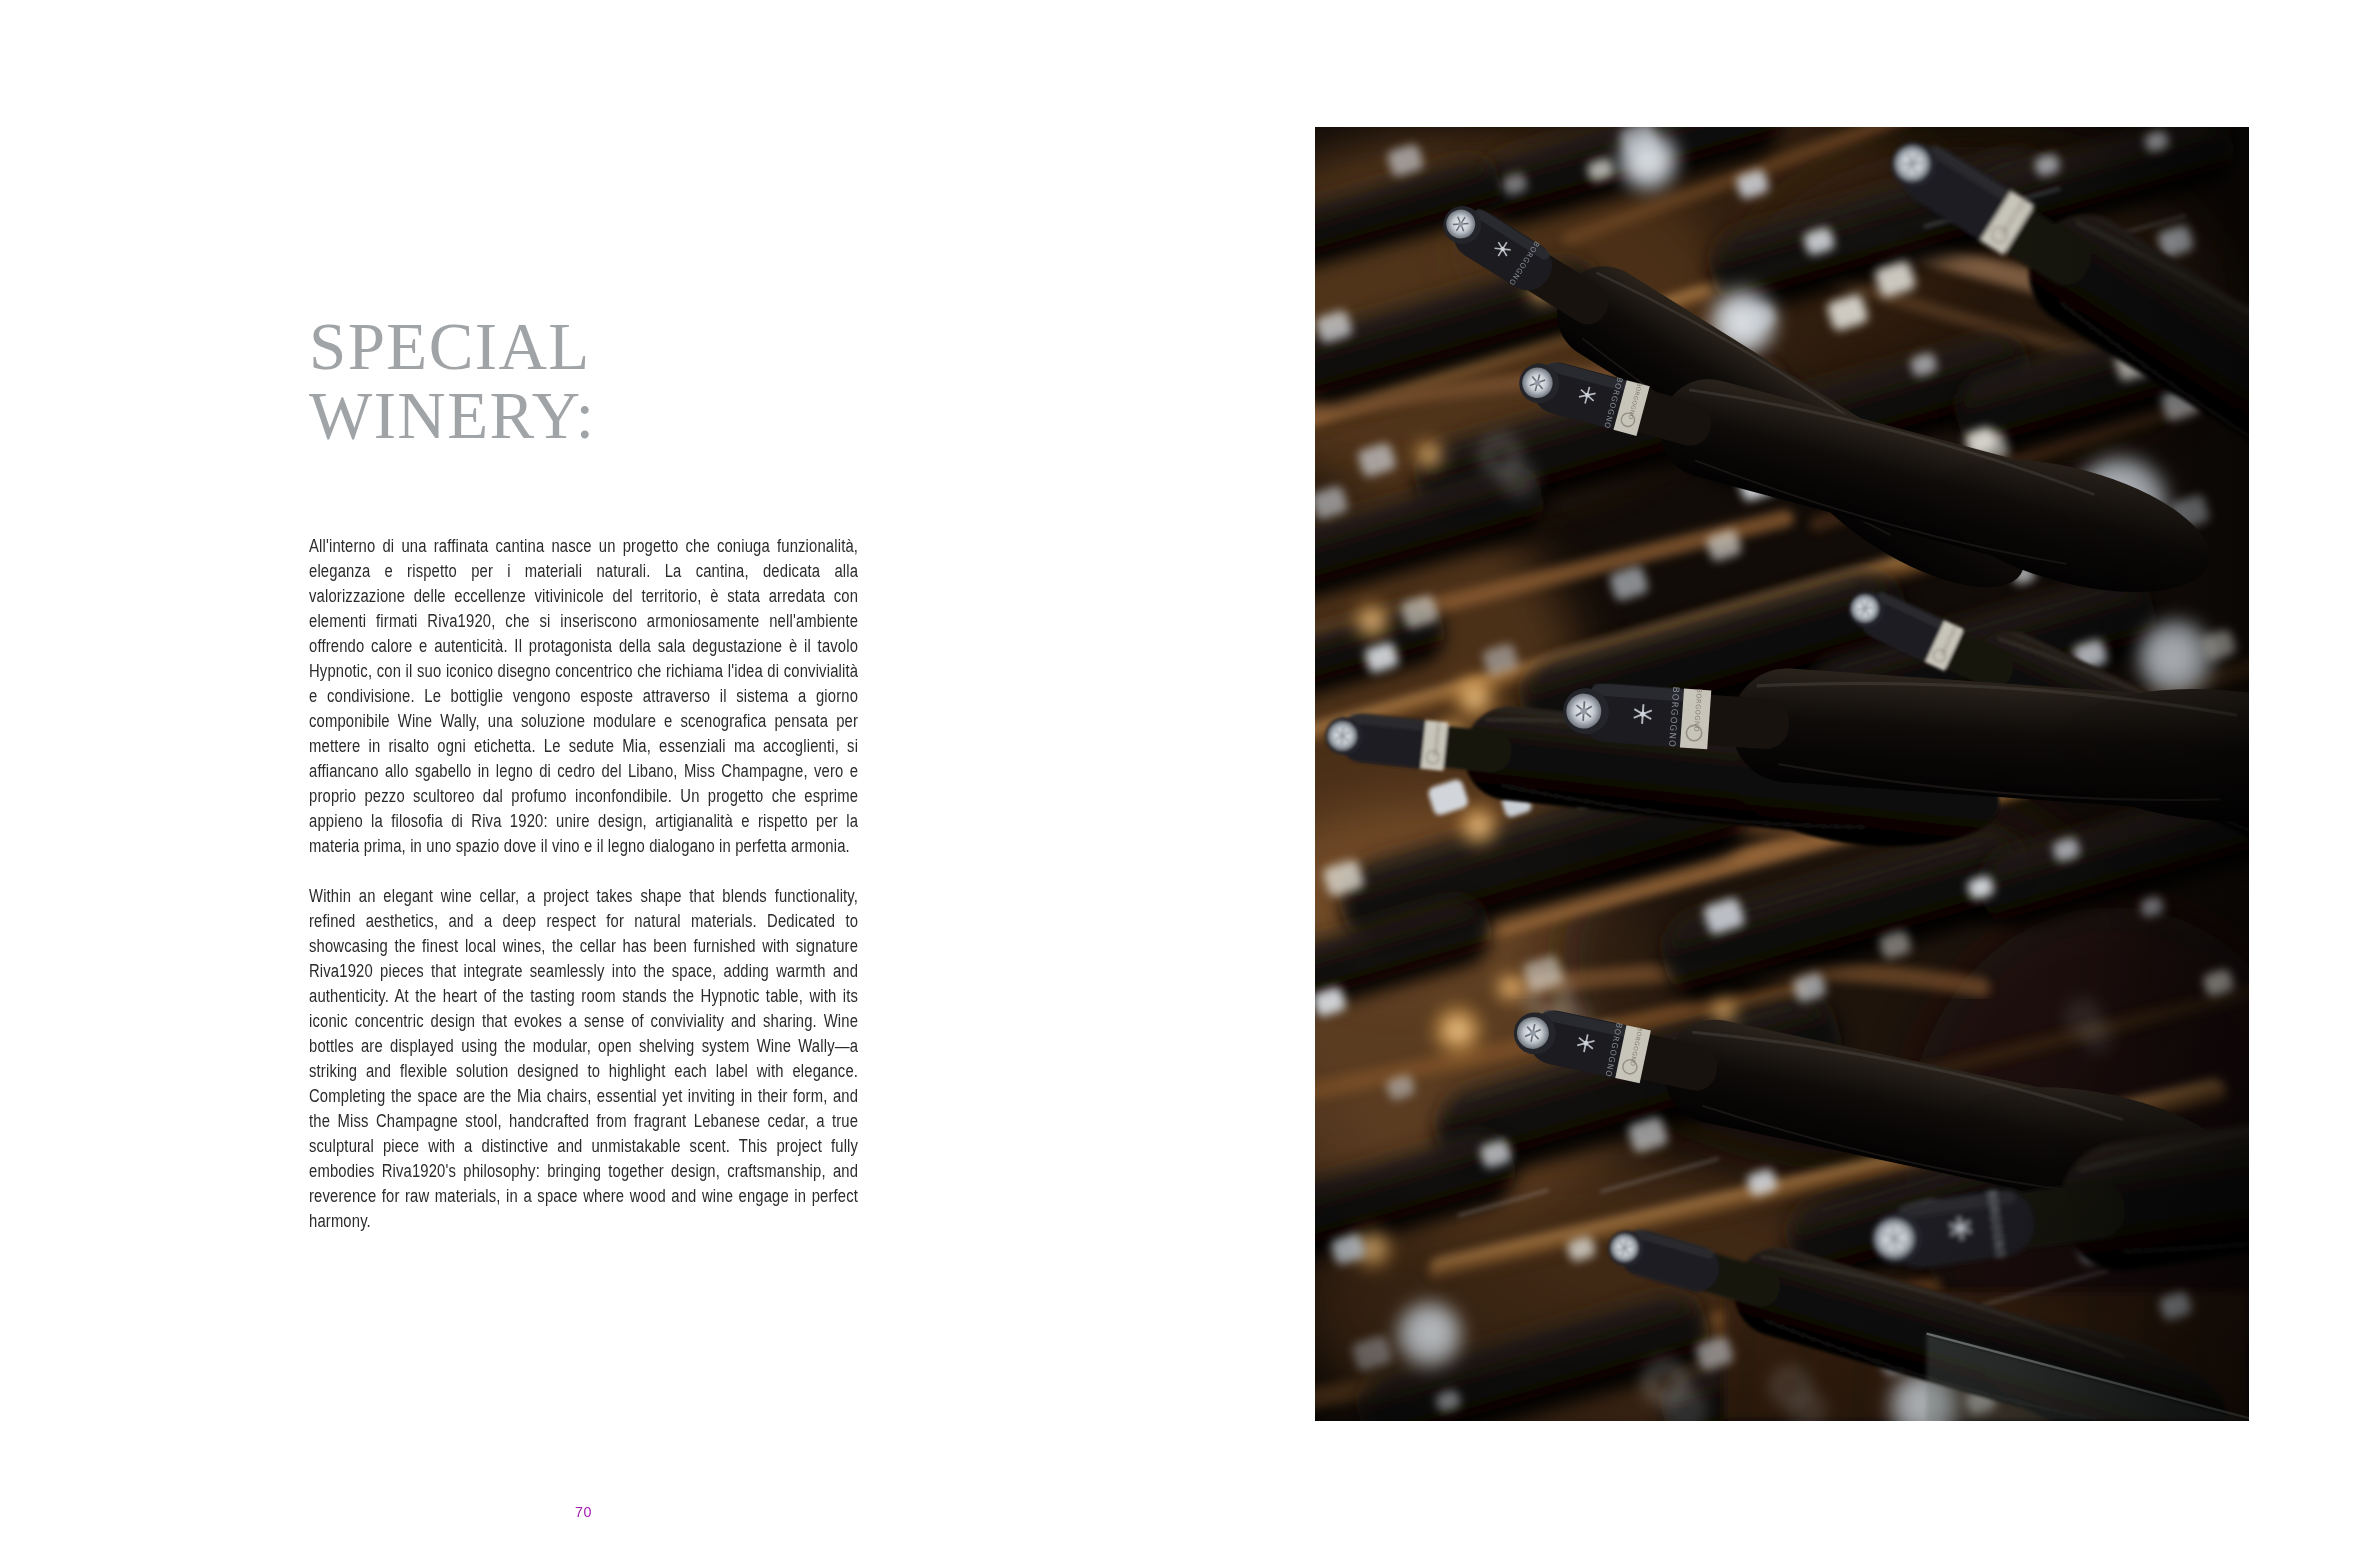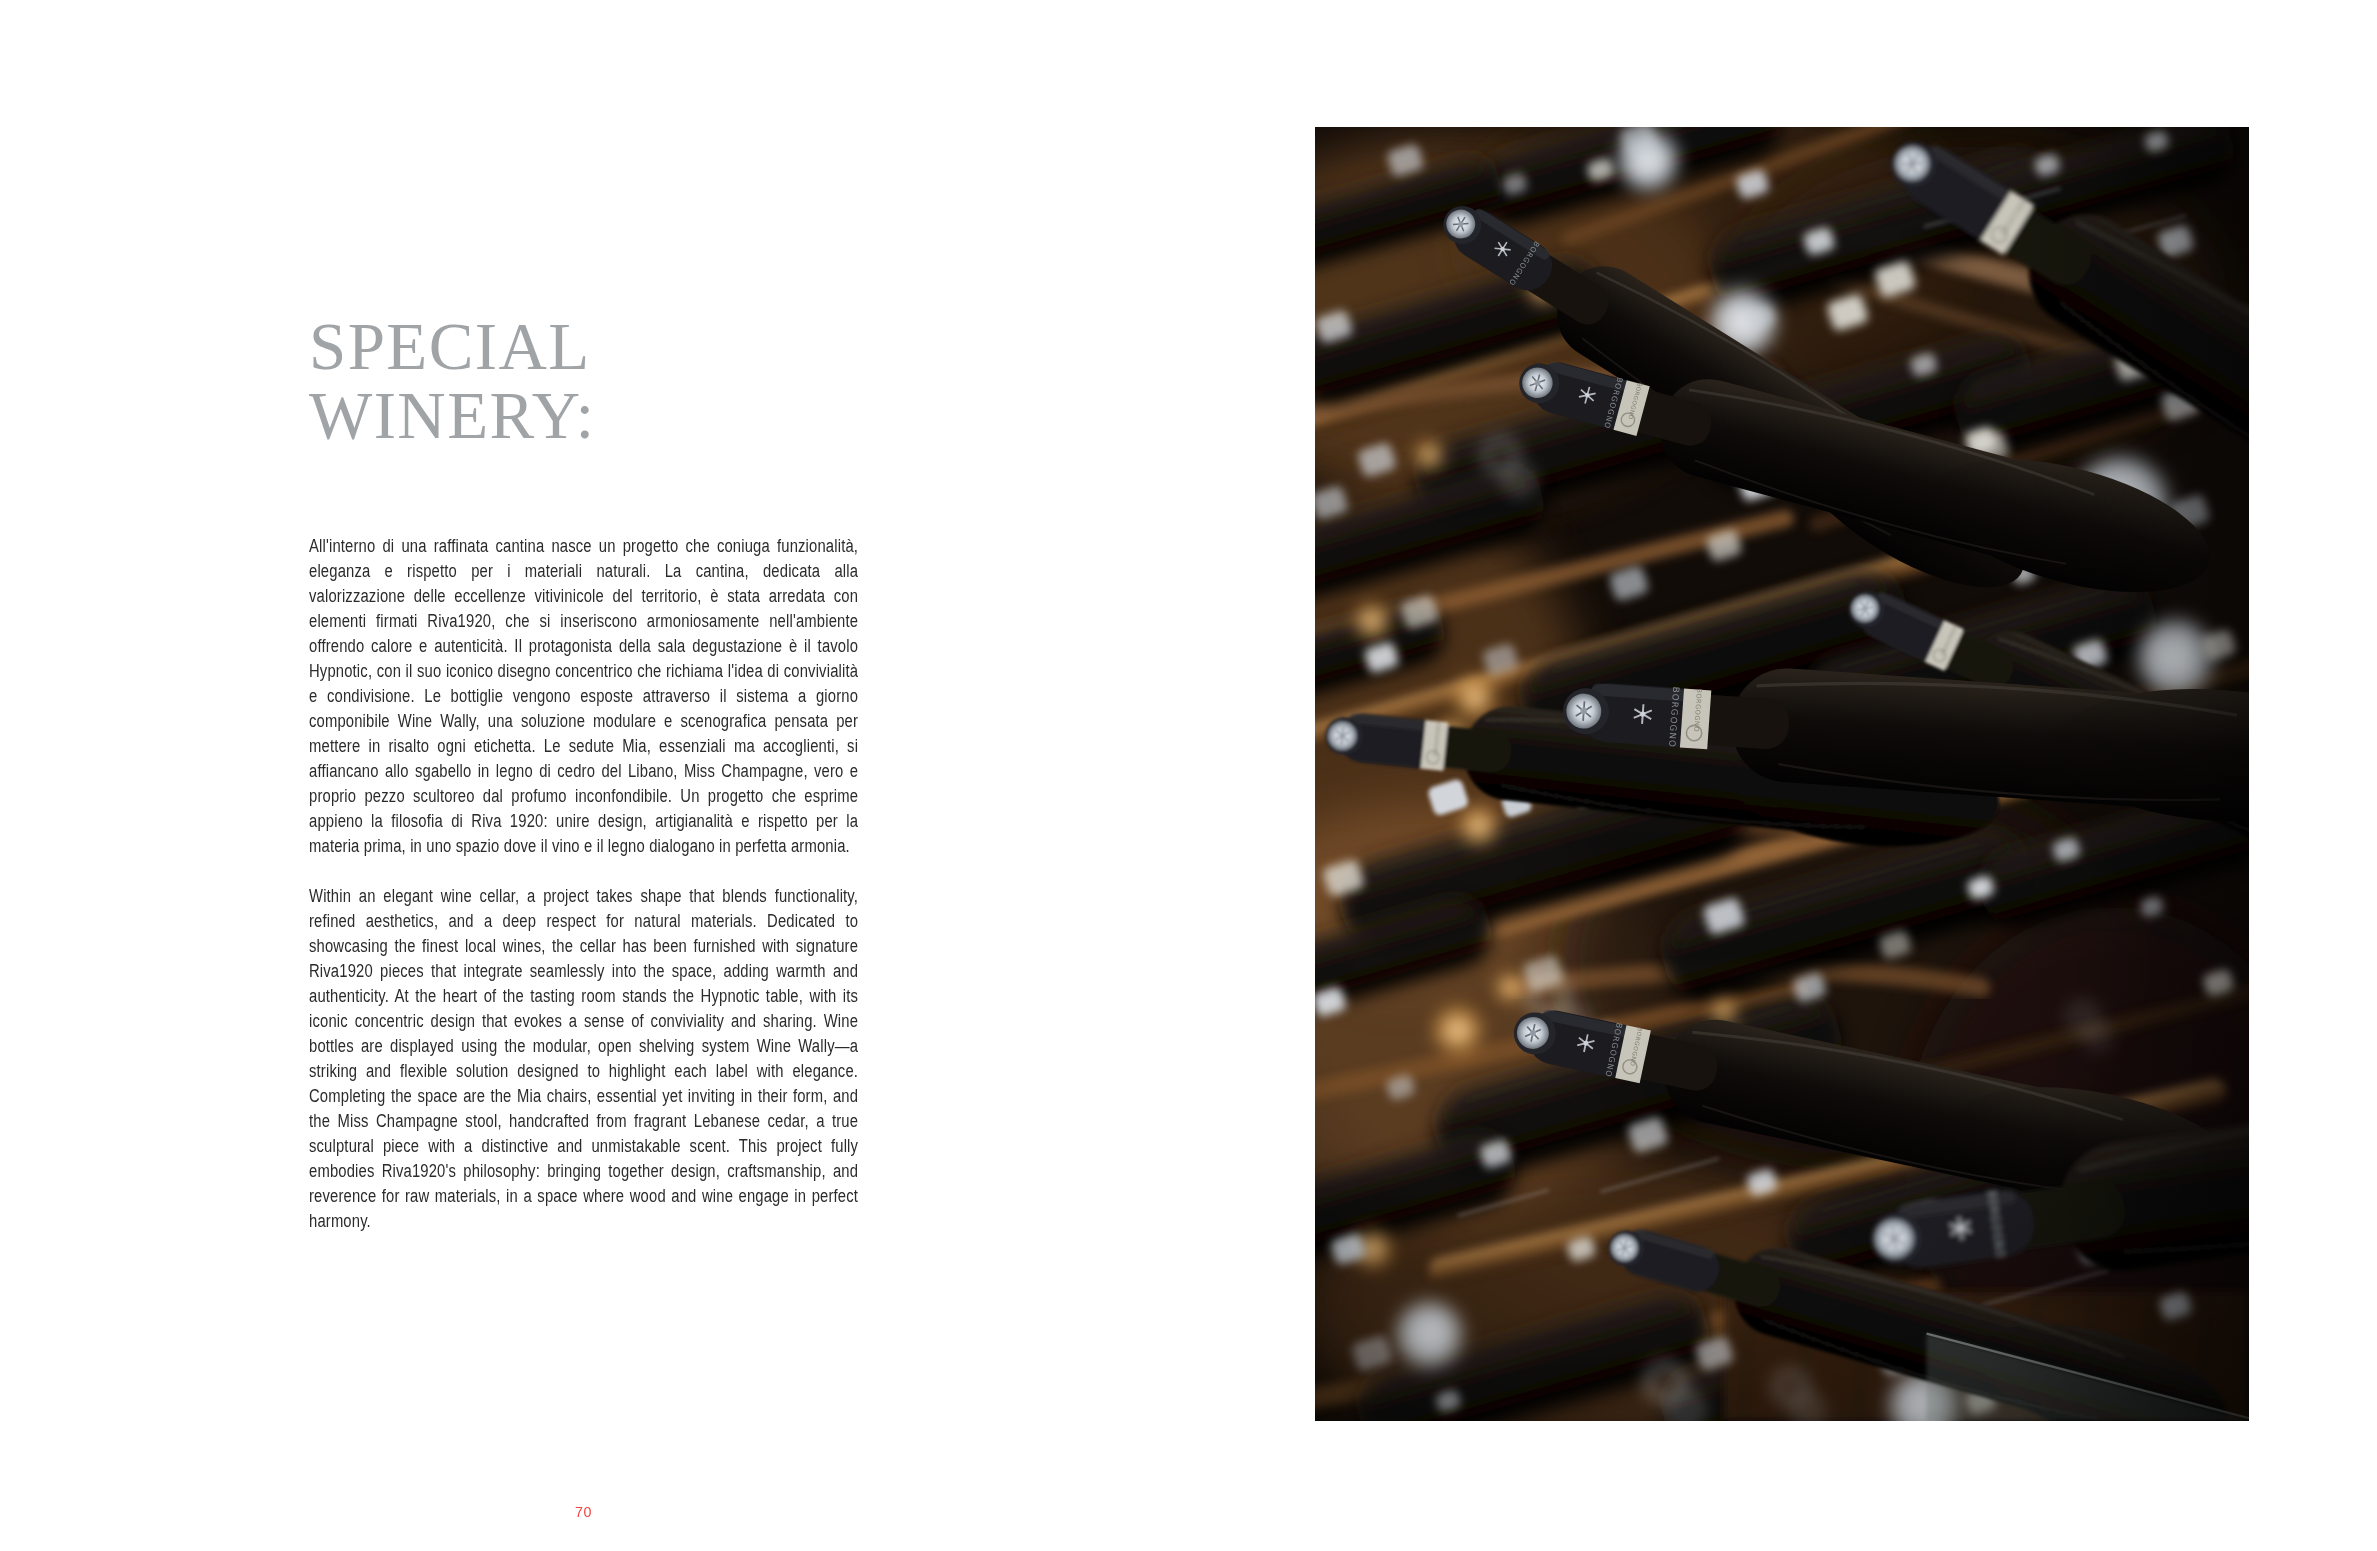--- a/index.html
+++ b/index.html
@@ -9,21 +9,21 @@
          font-family:"Liberation Serif",serif;font-weight:400;
          font-size:67px;line-height:69px;letter-spacing:1.4px;color:#a0a4a7;}
   .title span{display:block;}
   .copy{position:absolute;left:309px;top:534px;width:668px;
         transform:scaleX(0.822);transform-origin:0 0;
         color:#2b2b2b;font-size:18px;line-height:25px;text-align:justify;
         letter-spacing:0.2px;}
   .copy p{margin:0;}
   .copy p + p{margin-top:25px;}
   .pagenum{position:absolute;left:309px;top:1504px;width:549px;text-align:center;
-           font-size:14.3px;color:#ef4444;letter-spacing:0.5px;}
+           font-size:14.3px;color:#a21caf;letter-spacing:0.5px;}
   .photo{position:absolute;left:1315px;top:127px;width:934px;height:1294px;margin:0;
          background:#0c0907;overflow:hidden;}
   .photo svg{display:block;width:100%;height:100%;}
 </style>
 </head>
 <body>
 
 <div class="canvas">
 
   <section>

